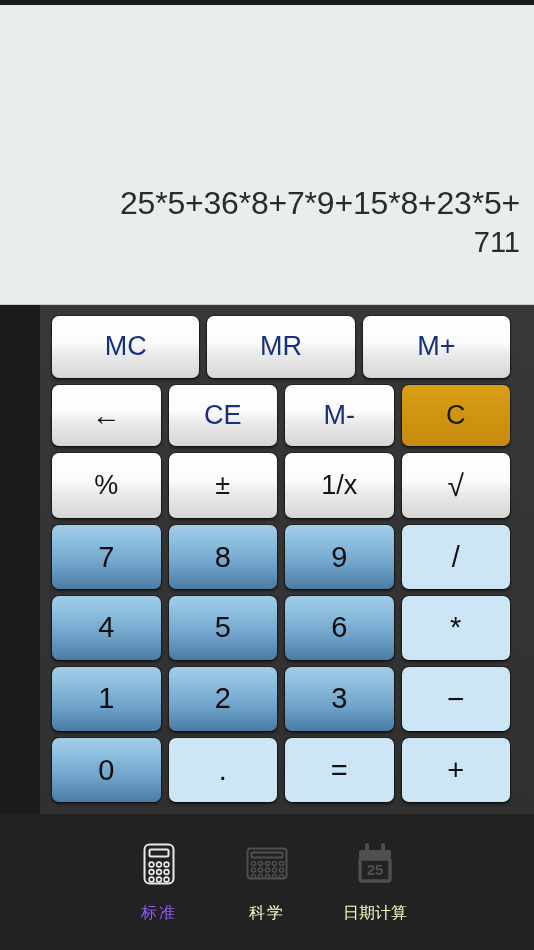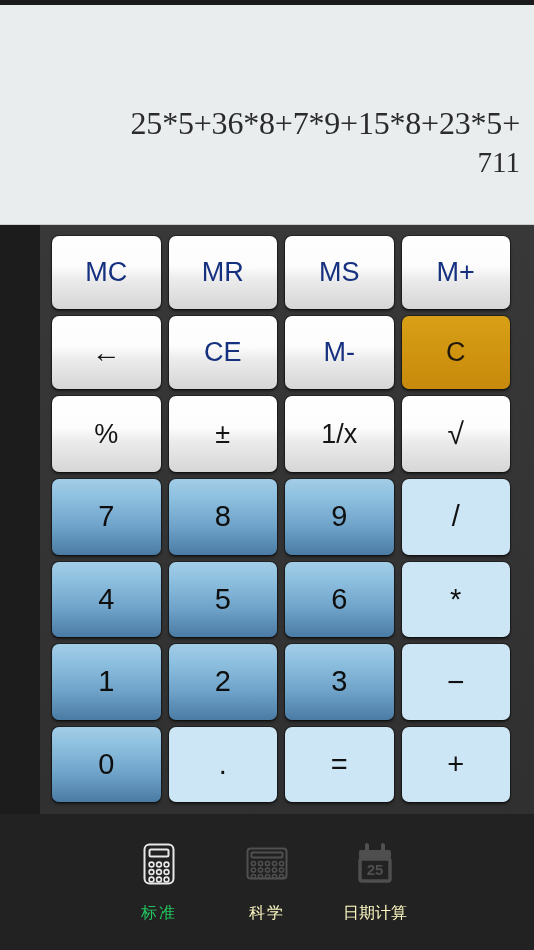--- a/index.html
+++ b/index.html
@@ -10,30 +10,29 @@
     overflow:hidden;
   }
   #app { position:relative; width:534px; height:950px; display:flex; flex-direction:column; }
 
   
   .statusbar { height:5px; background:#1b1b1b; flex:0 0 auto; }
 
   
   .display {
     flex:0 0 auto;
-    height:220px;
+    height:300px;
     background:#e9edee;
     border-bottom:1px solid #c8cdce;
     position:relative;
     padding:0 14px;
     display:flex;
     flex-direction:column;
     justify-content:flex-end;
     align-items:flex-end;
-    font-family:Liberation Serif, serif;
   }
   .expr {
     color:#2b2b2b;
     font-size:32px;
     line-height:1.30;
     letter-spacing:-0.2px;
     text-align:right;
     white-space:nowrap;
     font-weight:400;
   }
@@ -125,21 +124,21 @@
     gap:17px;
     cursor:pointer;
   }
   .tab .ticon { height:44px; display:flex; align-items:center; justify-content:center; }
   .tab .tlabel {
     font-size:16px;
     letter-spacing:2px;
     color:#fef9c3;
     white-space:nowrap;
   }
-  .tab.active .tlabel { color:#22c55e; }
+  .tab.active .tlabel { color:#8b5cf6; }
   .tab .tlabel.wide { letter-spacing:0px; }
 
   svg { display:block; }
 </style>
 </head>
 <body>
 
 <div id="app">
 
   <div class="statusbar"></div>
@@ -149,23 +148,20 @@
     <div class="result">711</div>
   </div>
 
   <div class="keypad" id="keypad">
       <div class="krow">
         <div class="key fn blue">
           <span>MC</span>
         </div>
         <div class="key fn blue">
           <span>MR</span>
-        </div>
-        <div class="key fn blue">
-          <span>MS</span>
         </div>
         <div class="key fn blue">
           <span>M+</span>
         </div>
       </div>
       <div class="krow">
         <div class="key fn sym">
           <span class="arrowglyph">←</span>
         </div>
         <div class="key fn blue">

